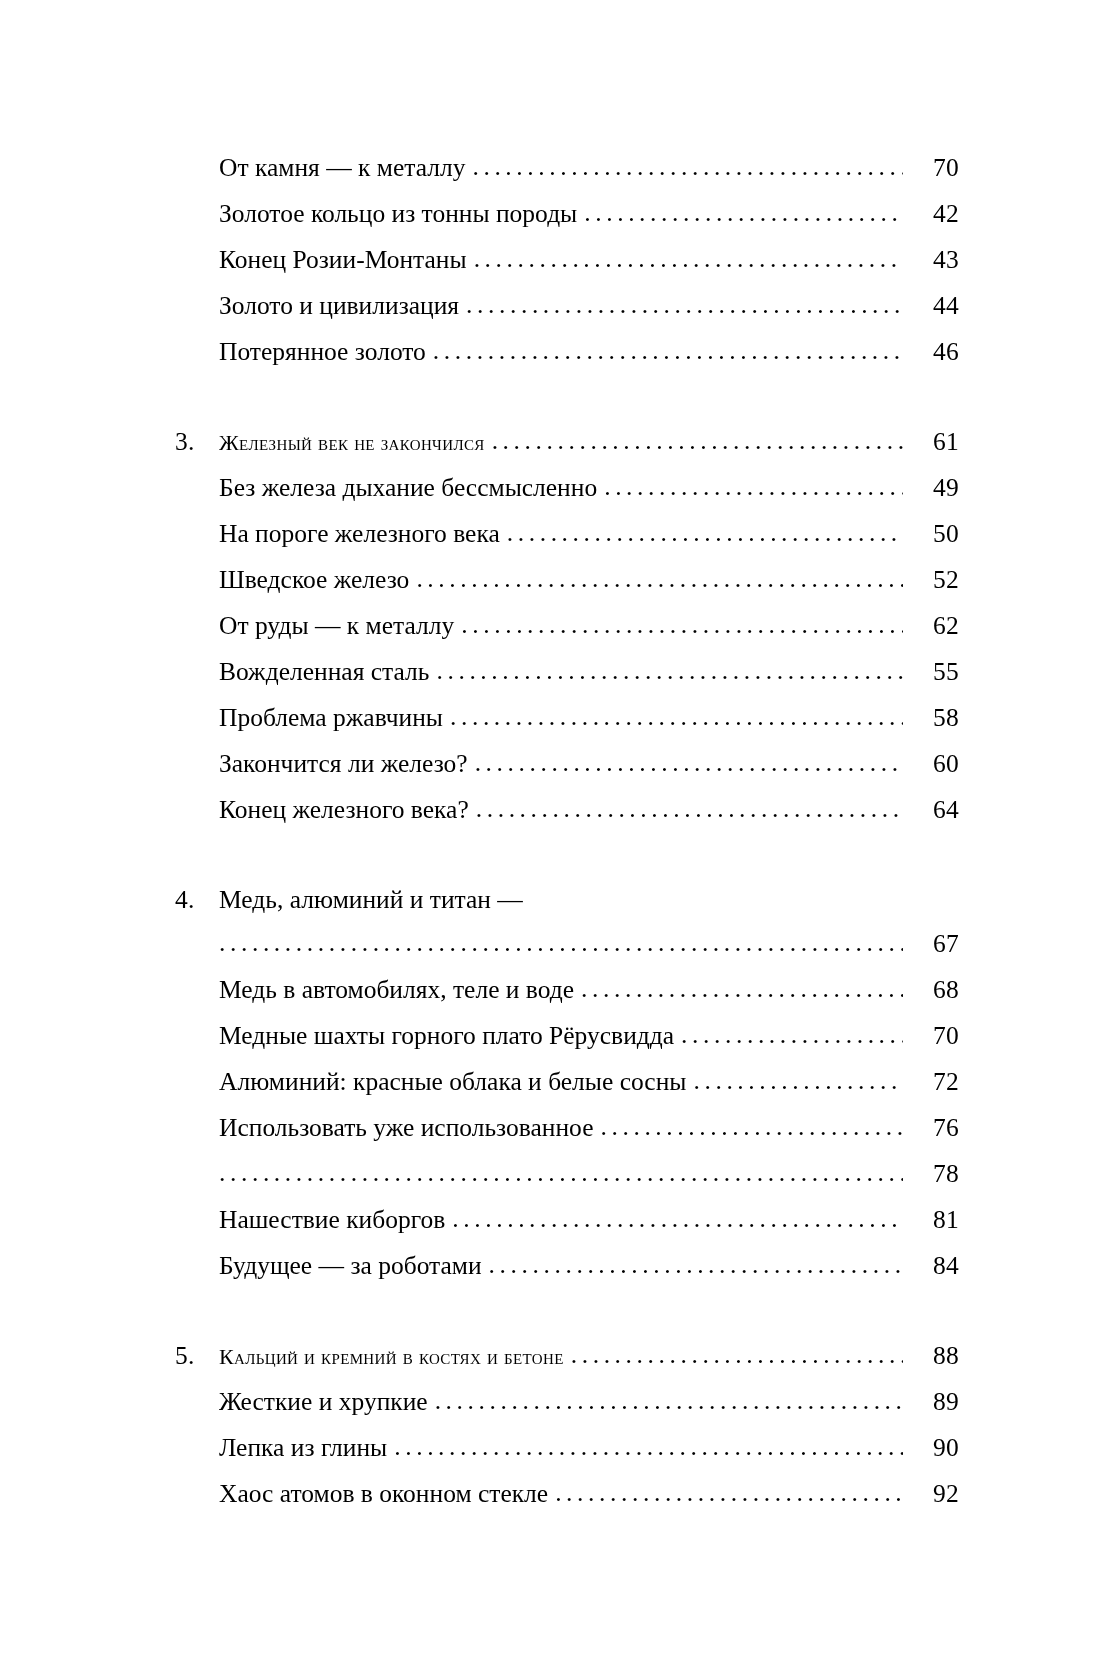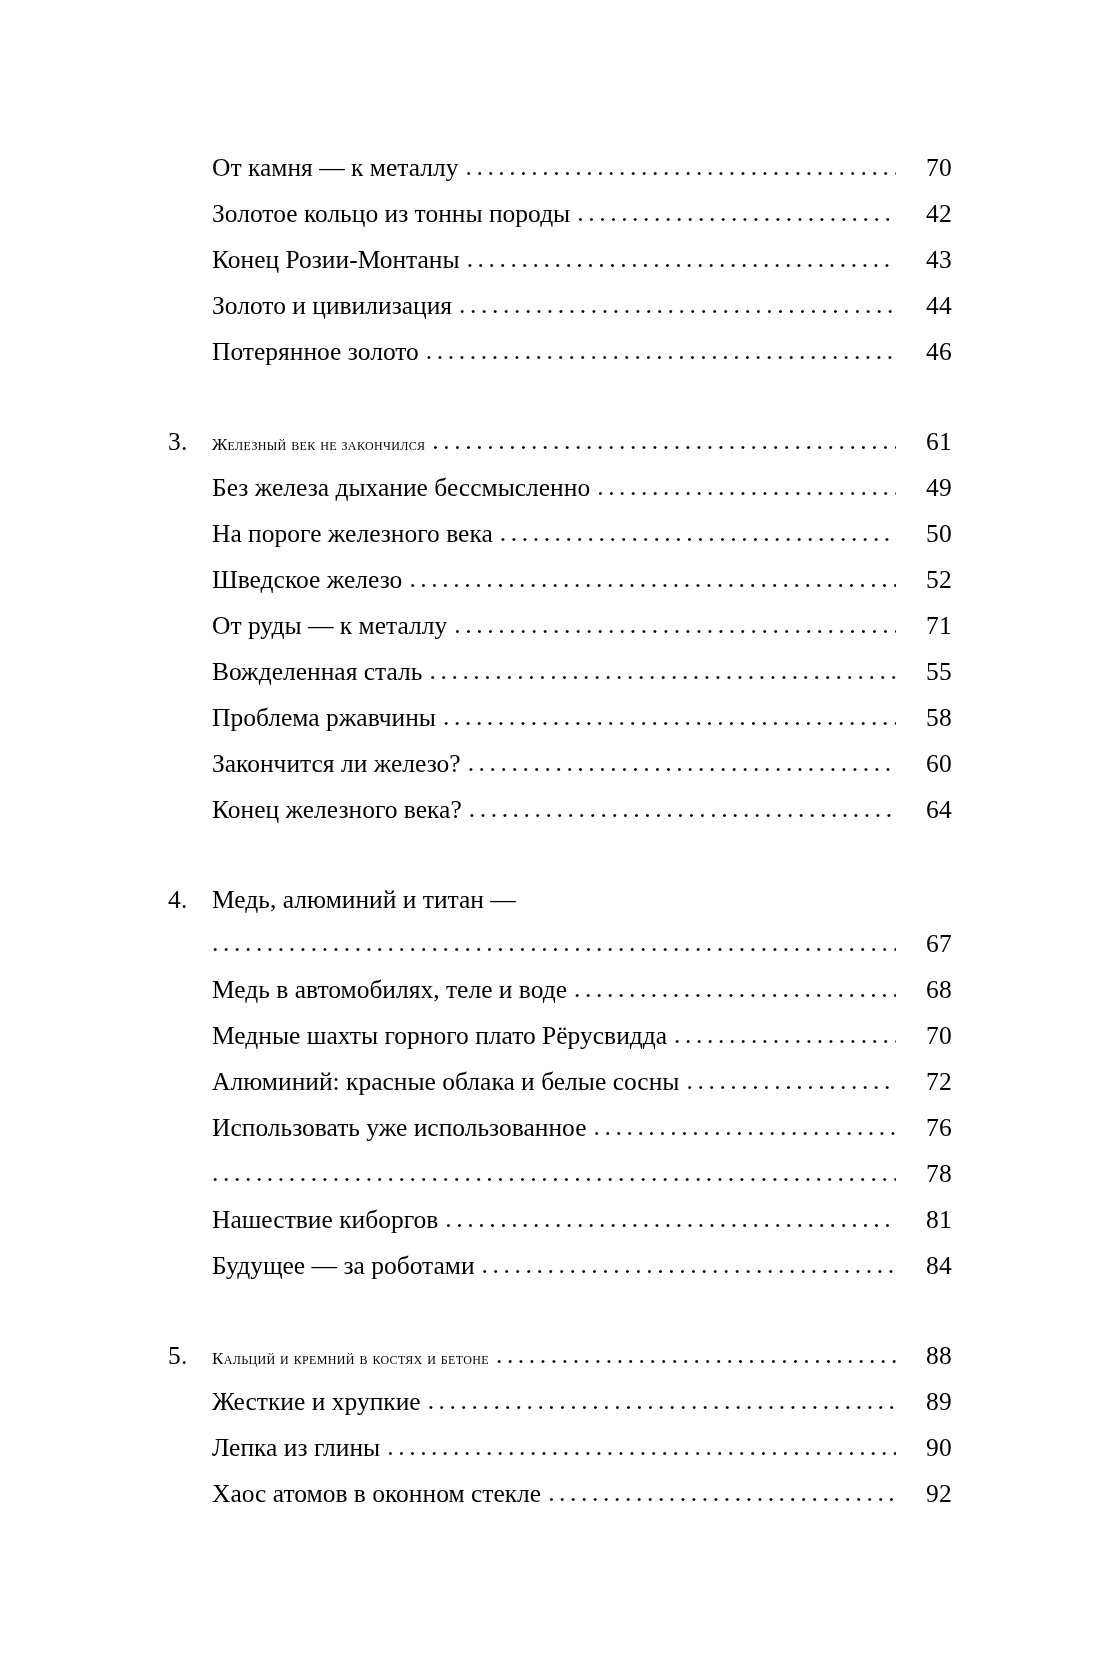--- a/index.html
+++ b/index.html
@@ -34,20 +34,21 @@
 
   
   .entry {
     position: relative;
     display: flex;
     align-items: baseline;
     width: 100%;
     font-size: 25.5px;
     line-height: 1.0;
     height: 46px;
+    margin-left: 7px;
   }
 
   .entry .num-gutter {
     flex: 0 0 44px;
     text-align: left;
     font-size: 25.5px;
     letter-spacing: 0.2px;
   }
 
   .entry .title-wrap {
@@ -79,21 +80,21 @@
     text-align: right;
     min-width: 50px;
     padding-left: 6px;
     font-size: 25.5px;
     letter-spacing: 0.3px;
   }
 
   
   .entry.chapter .title {
     font-variant: small-caps;
-    font-size: 17px;
+    font-size: 22px;
     letter-spacing: 0.35px;
   }
 
   
   .entry.chapter-first-line {
     height: 44px;
   }
   .entry.chapter-first-line .title-wrap { overflow: visible; }
   .entry.chapter-first-line .leader,
   .entry.chapter-first-line .page-no { visibility: hidden; }
@@ -182,21 +183,21 @@
             <span class="leader">.......................................................................................................................</span>
           </span>
           <span class="page-no">52</span>
         </div>
         <div class="entry sub">
           <span class="num-gutter"></span>
           <span class="title-wrap">
             <span class="title">От руды — к металлу</span>
             <span class="leader">.......................................................................................................................</span>
           </span>
-          <span class="page-no">71</span>
+          <span class="page-no">62</span>
         </div>
         <div class="entry sub">
           <span class="num-gutter"></span>
           <span class="title-wrap">
             <span class="title">Вожделенная сталь</span>
             <span class="leader">.......................................................................................................................</span>
           </span>
           <span class="page-no">55</span>
         </div>
         <div class="entry sub">

